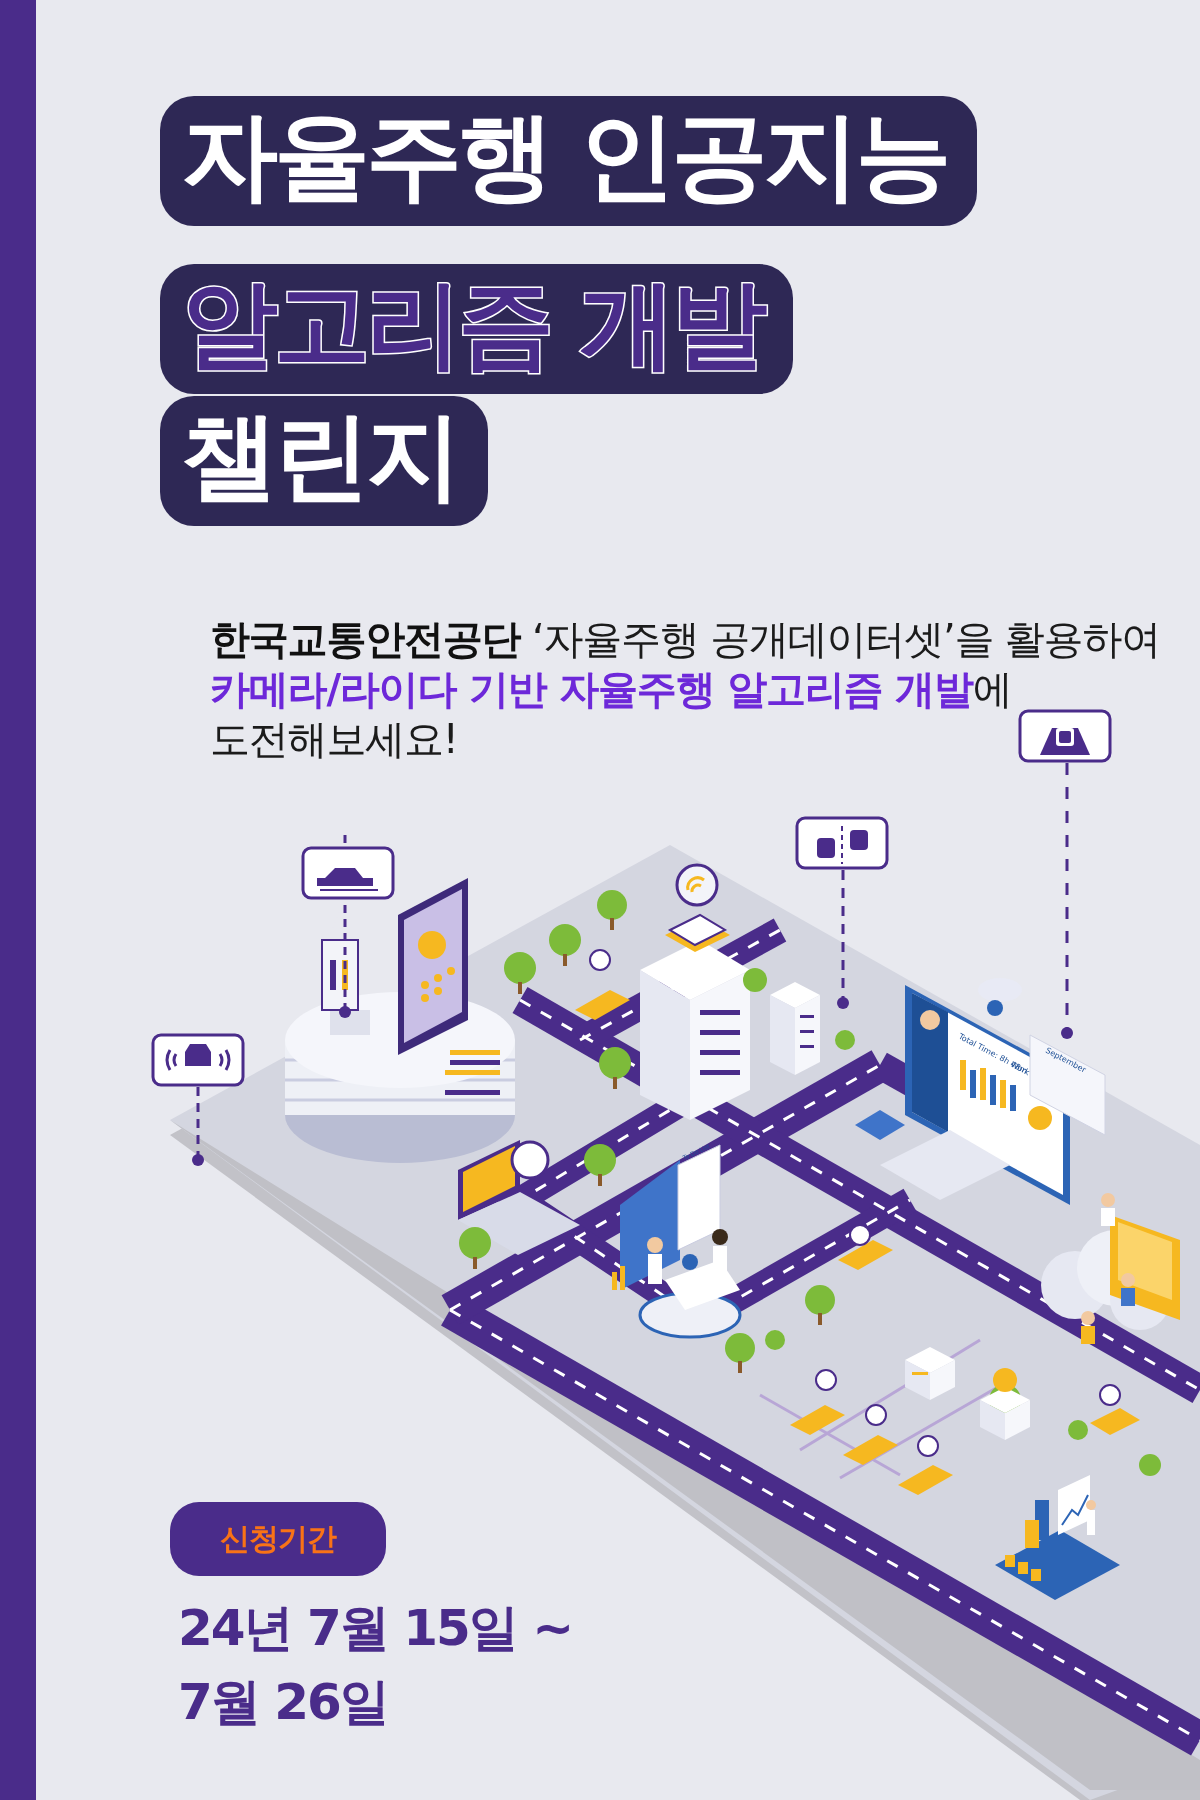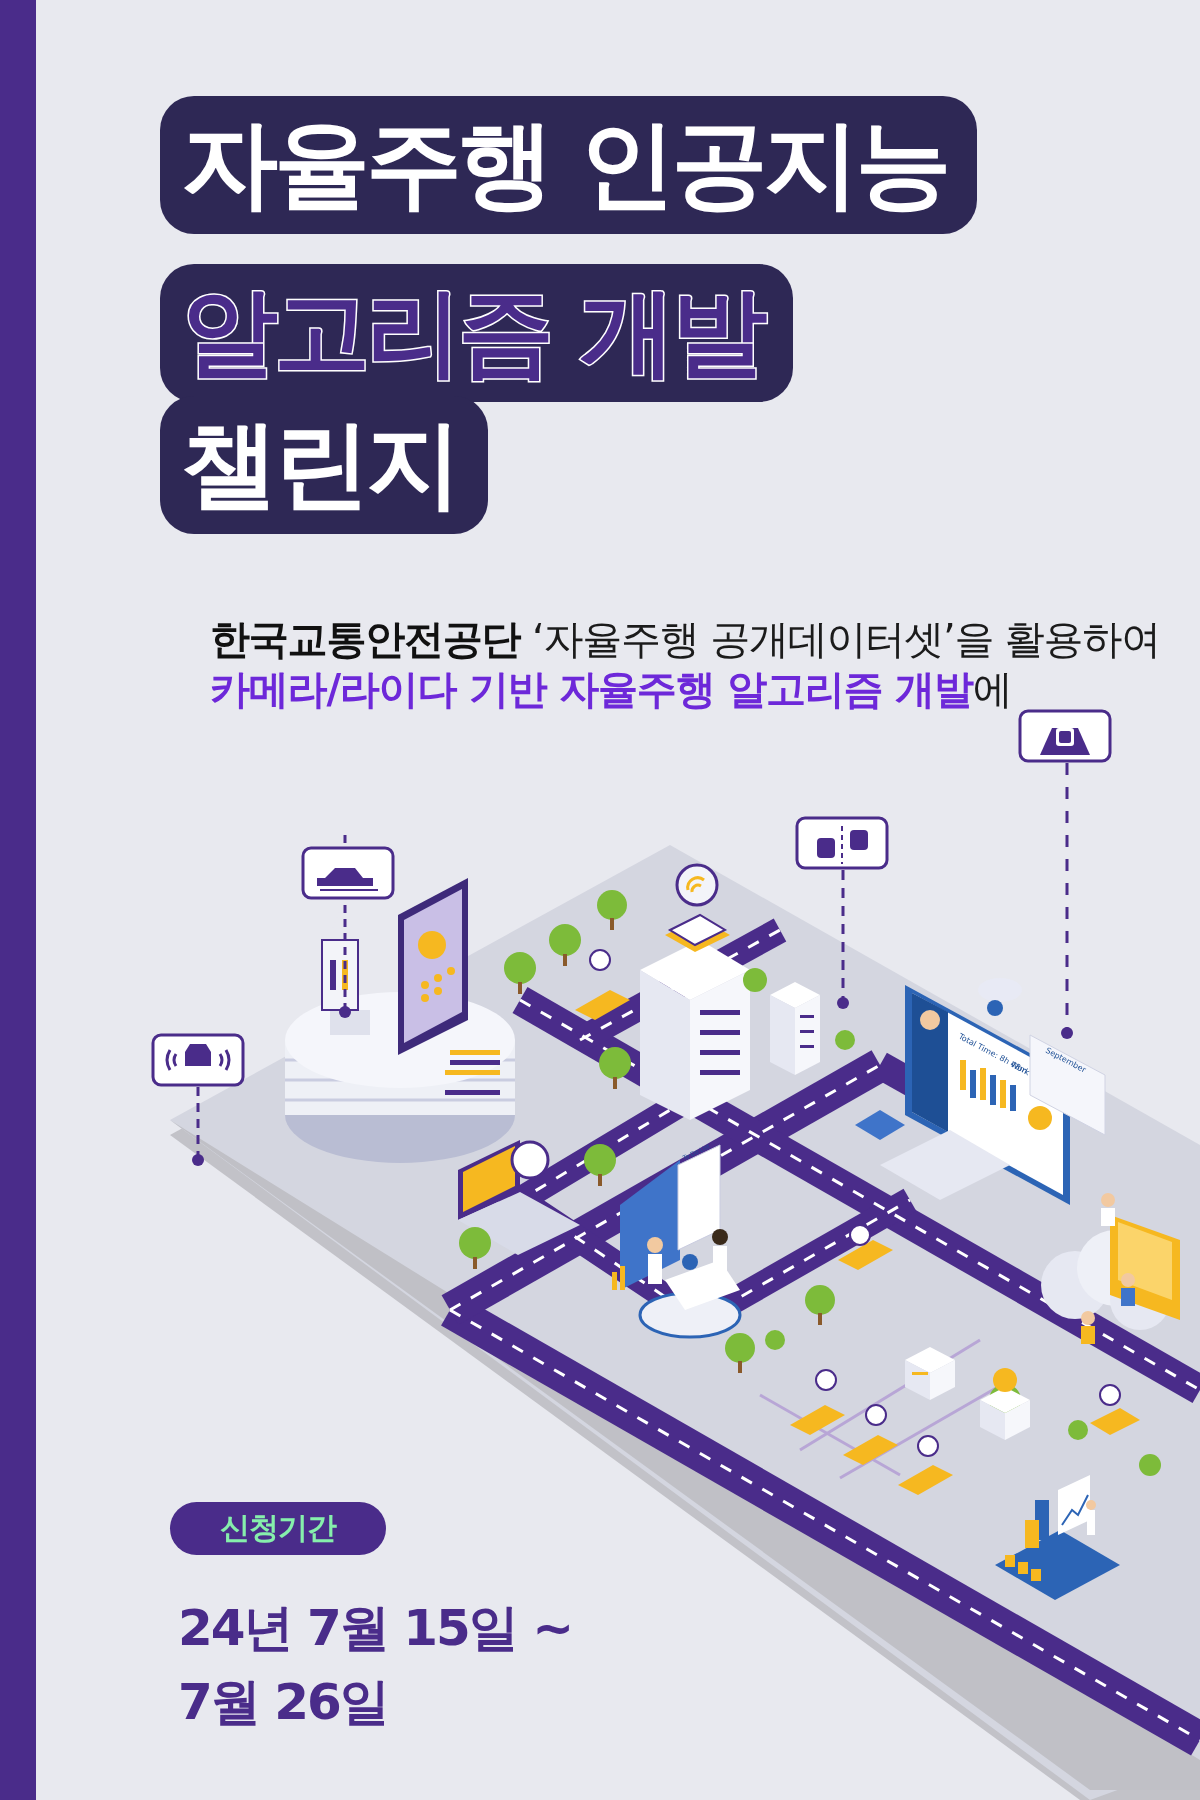--- a/index.html
+++ b/index.html
@@ -17,21 +17,21 @@
   .title-wrap {
     position: absolute; left: 160px; top: 96px;
   }
   .title-line {
     display: inline-block;
     font-family: "DejaVu Sans", sans-serif;
     font-weight: 900;
     font-size: 96px;
     line-height: 1;
     letter-spacing: -4px;
-    padding: 20px 30px 22px 22px;
+    padding: 12px 30px 22px 22px;
     background: #2e2855;
     border-radius: 34px;
     position: absolute;
     white-space: nowrap;
   }
   .title-line.l1 { top: 0; left: 0; color: #ffffff; }
   .title-line.l2 { top: 150px; left: 0; color: #4a2c8a;
     -webkit-text-stroke: 3px #ffffff; paint-order: stroke fill; margin-top: 18px; }
   .title-line.l3 { top: 300px; left: 0; color: #ffffff; }
 
@@ -44,22 +44,22 @@
   }
   .desc .strong { font-weight: 700; color: #111; }
   .desc .accent { font-weight: 700; color: #6d28d9; }
 
   
   .illus { position: absolute; left: 0; top: 690px; width: 1200px; height: 1110px; }
 
   
   .period-badge {
     position: absolute; left: 170px; top: 1502px;
-    width: 216px; height: 53px; border-radius: 29px;
-    background: #4a2c8a; color: #86efac;
+    width: 216px; height: 74px; border-radius: 29px;
+    background: #4a2c8a; color: #f97316;
     font-size: 30px; font-weight: 900; letter-spacing: -1px;
     display: flex; align-items: center; justify-content: center;
   }
   .period-date {
     position: absolute; left: 178px; font-size: 50px; font-weight: 900;
     color: #4a2c8a; letter-spacing: -2px; line-height: 1; margin-top: 21px;
   }
   .period-date.d1 { top: 1582px; }
   .period-date.d2 { top: 1656px; }
 </style>
@@ -74,20 +74,21 @@
   <span class="title-line l3">챌린지</span>
 </div>
 
 <div class="desc">
   <div>
     <span class="strong">한국교통안전공단</span><span> ‘자율주행 공개데이터셋’을 활용하여</span>
   </div>
   <div>
     <span class="accent">카메라/라이다 기반 자율주행 알고리즘 개발</span><span>에</span>
   </div>
+  <div>도전해보세요!</div>
 </div>
 
 <svg class="illus" viewBox="0 690 1200 1110" xmlns="http://www.w3.org/2000/svg">
 
   <g>
     <polygon points="170,1135 670,860 1200,1160 1200,1800 1080,1800" fill="#c2c2c8"></polygon>
     <polygon points="170,1120 670,845 1200,1145 1200,1760 1090,1800" fill="#d4d6e0"></polygon>
     <polygon points="170,1120 1090,1790 1200,1790 1200,1760" fill="#c0c0c6"></polygon>
   </g>
 

